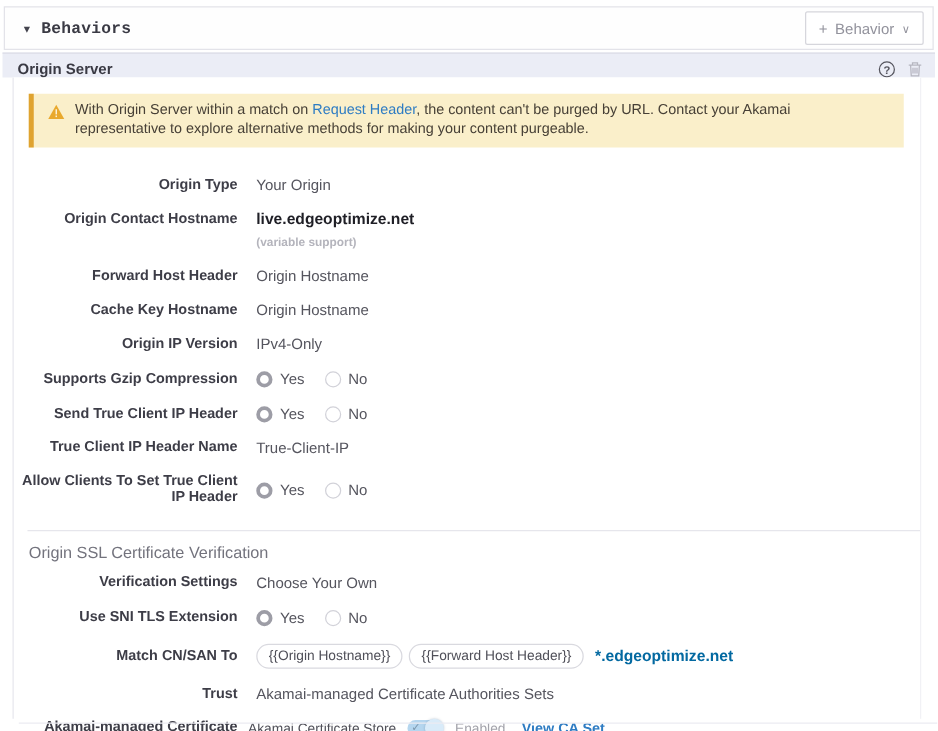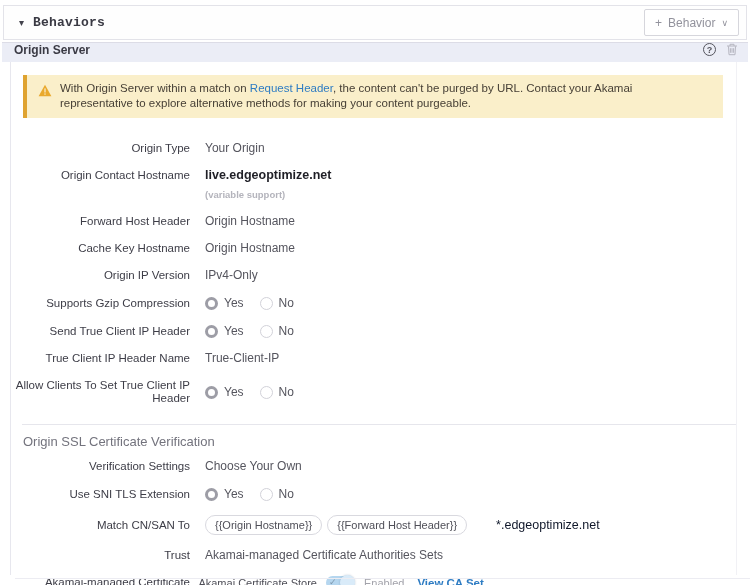--- a/index.html
+++ b/index.html
@@ -11,21 +11,21 @@
     border:1px solid #e3e3e9; background:#fefefe; display:flex; align-items:center; padding:0 7px 0 15px; }
   .caret-down { font-size:10px; color:#44444e; margin-right:9px; }
   .behaviors-title { font-size:13px; font-weight:bold; color:#3a3a44; letter-spacing:.2px;font-family:Liberation Mono, monospace; }
   .spacer { flex:1; }
   .add-behavior-btn { display:flex; align-items:center; gap:6px; height:27px; padding:0 10px;
     border:1px solid #d6d6dc; border-radius:2px; background:#fff; color:#92929c; font-size:12px; cursor:pointer; }
   .add-behavior-btn .chev { font-size:9px; margin-top:1px; }
 
   
   .origin-bar { position:absolute; left:2px; right:2px; top:42px; height:20px; background:#ebedf6;
-    border-top:1px solid #dcdce6; display:flex; align-items:flex-start; padding:0 10px 0 12px; }
+    border-top:1px solid #dcdce6; display:flex; align-items:flex-end; padding:0 10px 0 12px; }
   .origin-bar-title { font-size:12px; font-weight:bold; color:#3a3a44; }
   .bar-icons { margin-left:auto; display:flex; align-items:center; gap:10px; }
   .help-icon { width:13px; height:13px; border:1.3px solid #55555e; border-radius:50%; color:#55555e;
     font-size:9px; font-weight:bold; display:flex; align-items:center; justify-content:center; cursor:pointer; }
   .trash-icon { cursor:pointer; display:flex; }
 
   
   .content { position:absolute; left:10px; top:62px; width:727px; height:513px;
     border-left:1px solid #e7e7ee; border-right:1px solid #f1f1f5; background:#fff; }
   .bottom-rule { position:absolute; left:15px; right:0; top:578px; border-top:1px solid #ececf2; }
@@ -34,40 +34,40 @@
   .banner { margin:13px 13px 11px 12px; background:#faefca; border-left:4px solid #dfa330;
     padding:6px 16px 7px 11px; display:flex; gap:8px; }
   .banner-text { font-size:11.5px; line-height:15px; color:#474036; }
   .banner-link { color:#2e7cc3; text-decoration:none; cursor:pointer; }
   .warn-icon { margin-top:2px; flex:none; }
 
   
   .form { padding-top:6px; }
   .row { display:flex; align-items:flex-start; padding:7px 0; }
   .row.center { align-items:center; }
-  .label { width:179px; flex:none; text-align:right; font-size:11.5px; font-weight:normal;
+  .label { width:179px; flex:none; text-align:right; font-size:11.5px; font-weight:bold;
     color:#3d3d47; line-height:13px; }
   .value { margin-left:15px; font-size:12px; color:#55555e; line-height:13px; }
   .value.strong { font-weight:bold; font-size:12.5px; color:#1f1f26;text-align:right; }
   .note { margin-top:6px; font-size:9.5px; color:#b4b4bc; font-weight:bold; }
 
   .radio-group { display:flex; align-items:center; gap:16px; margin-left:15px; }
   .radio-opt { display:flex; align-items:center; gap:6px; cursor:pointer; }
   .radio { width:13px; height:13px; border-radius:50%; background:#fff; border:1.5px solid #d2d2d9; }
   .radio.sel { border:3.5px solid #9d9da6; }
   .radio-label { font-size:12px; color:#55555e; }
 
   
   .divider { border-top:1px solid #e6e6ec; margin:12px 0 0 11px; }
   .ssl-heading { font-size:13px; color:#73737d; padding:9px 0 4px 12px; }
 
   .tags { display:flex; align-items:center; gap:5px; margin-left:15px; }
   .tag { border:1px solid #d9d9df; border-radius:10px; padding:3px 9px; font-size:11px;
     color:#4f4f58; background:#fff; line-height:12px; }
-  .tag-extra { font-weight:normal; font-size:12.5px; color:#0f172a; margin-left:24px; }
+  .tag-extra { font-weight:bold; font-size:12.5px; color:#0369a1; margin-left:4px; }
 
   .stores { margin-left:15px; }
   .store-row { display:flex; align-items:center; margin-bottom:15px; }
   .store-label { width:112px; flex:none; display:flex; justify-content:flex-end;
     white-space:nowrap; font-size:11px; color:#4f4f58; }
   .toggle { width:28px; height:13px; border-radius:7px; background:#b5d6ef; position:relative;
     margin-left:9px; flex:none; cursor:pointer; }
   .toggle .check { position:absolute; left:3px; top:0; font-size:9px; color:#7d98ae; line-height:13px; }
   .toggle .knob { position:absolute; right:-1px; top:-1px; width:15px; height:15px; border-radius:50%;
     background:#d9ebf9; box-shadow:0 0 2px rgba(60,90,120,.35); }

